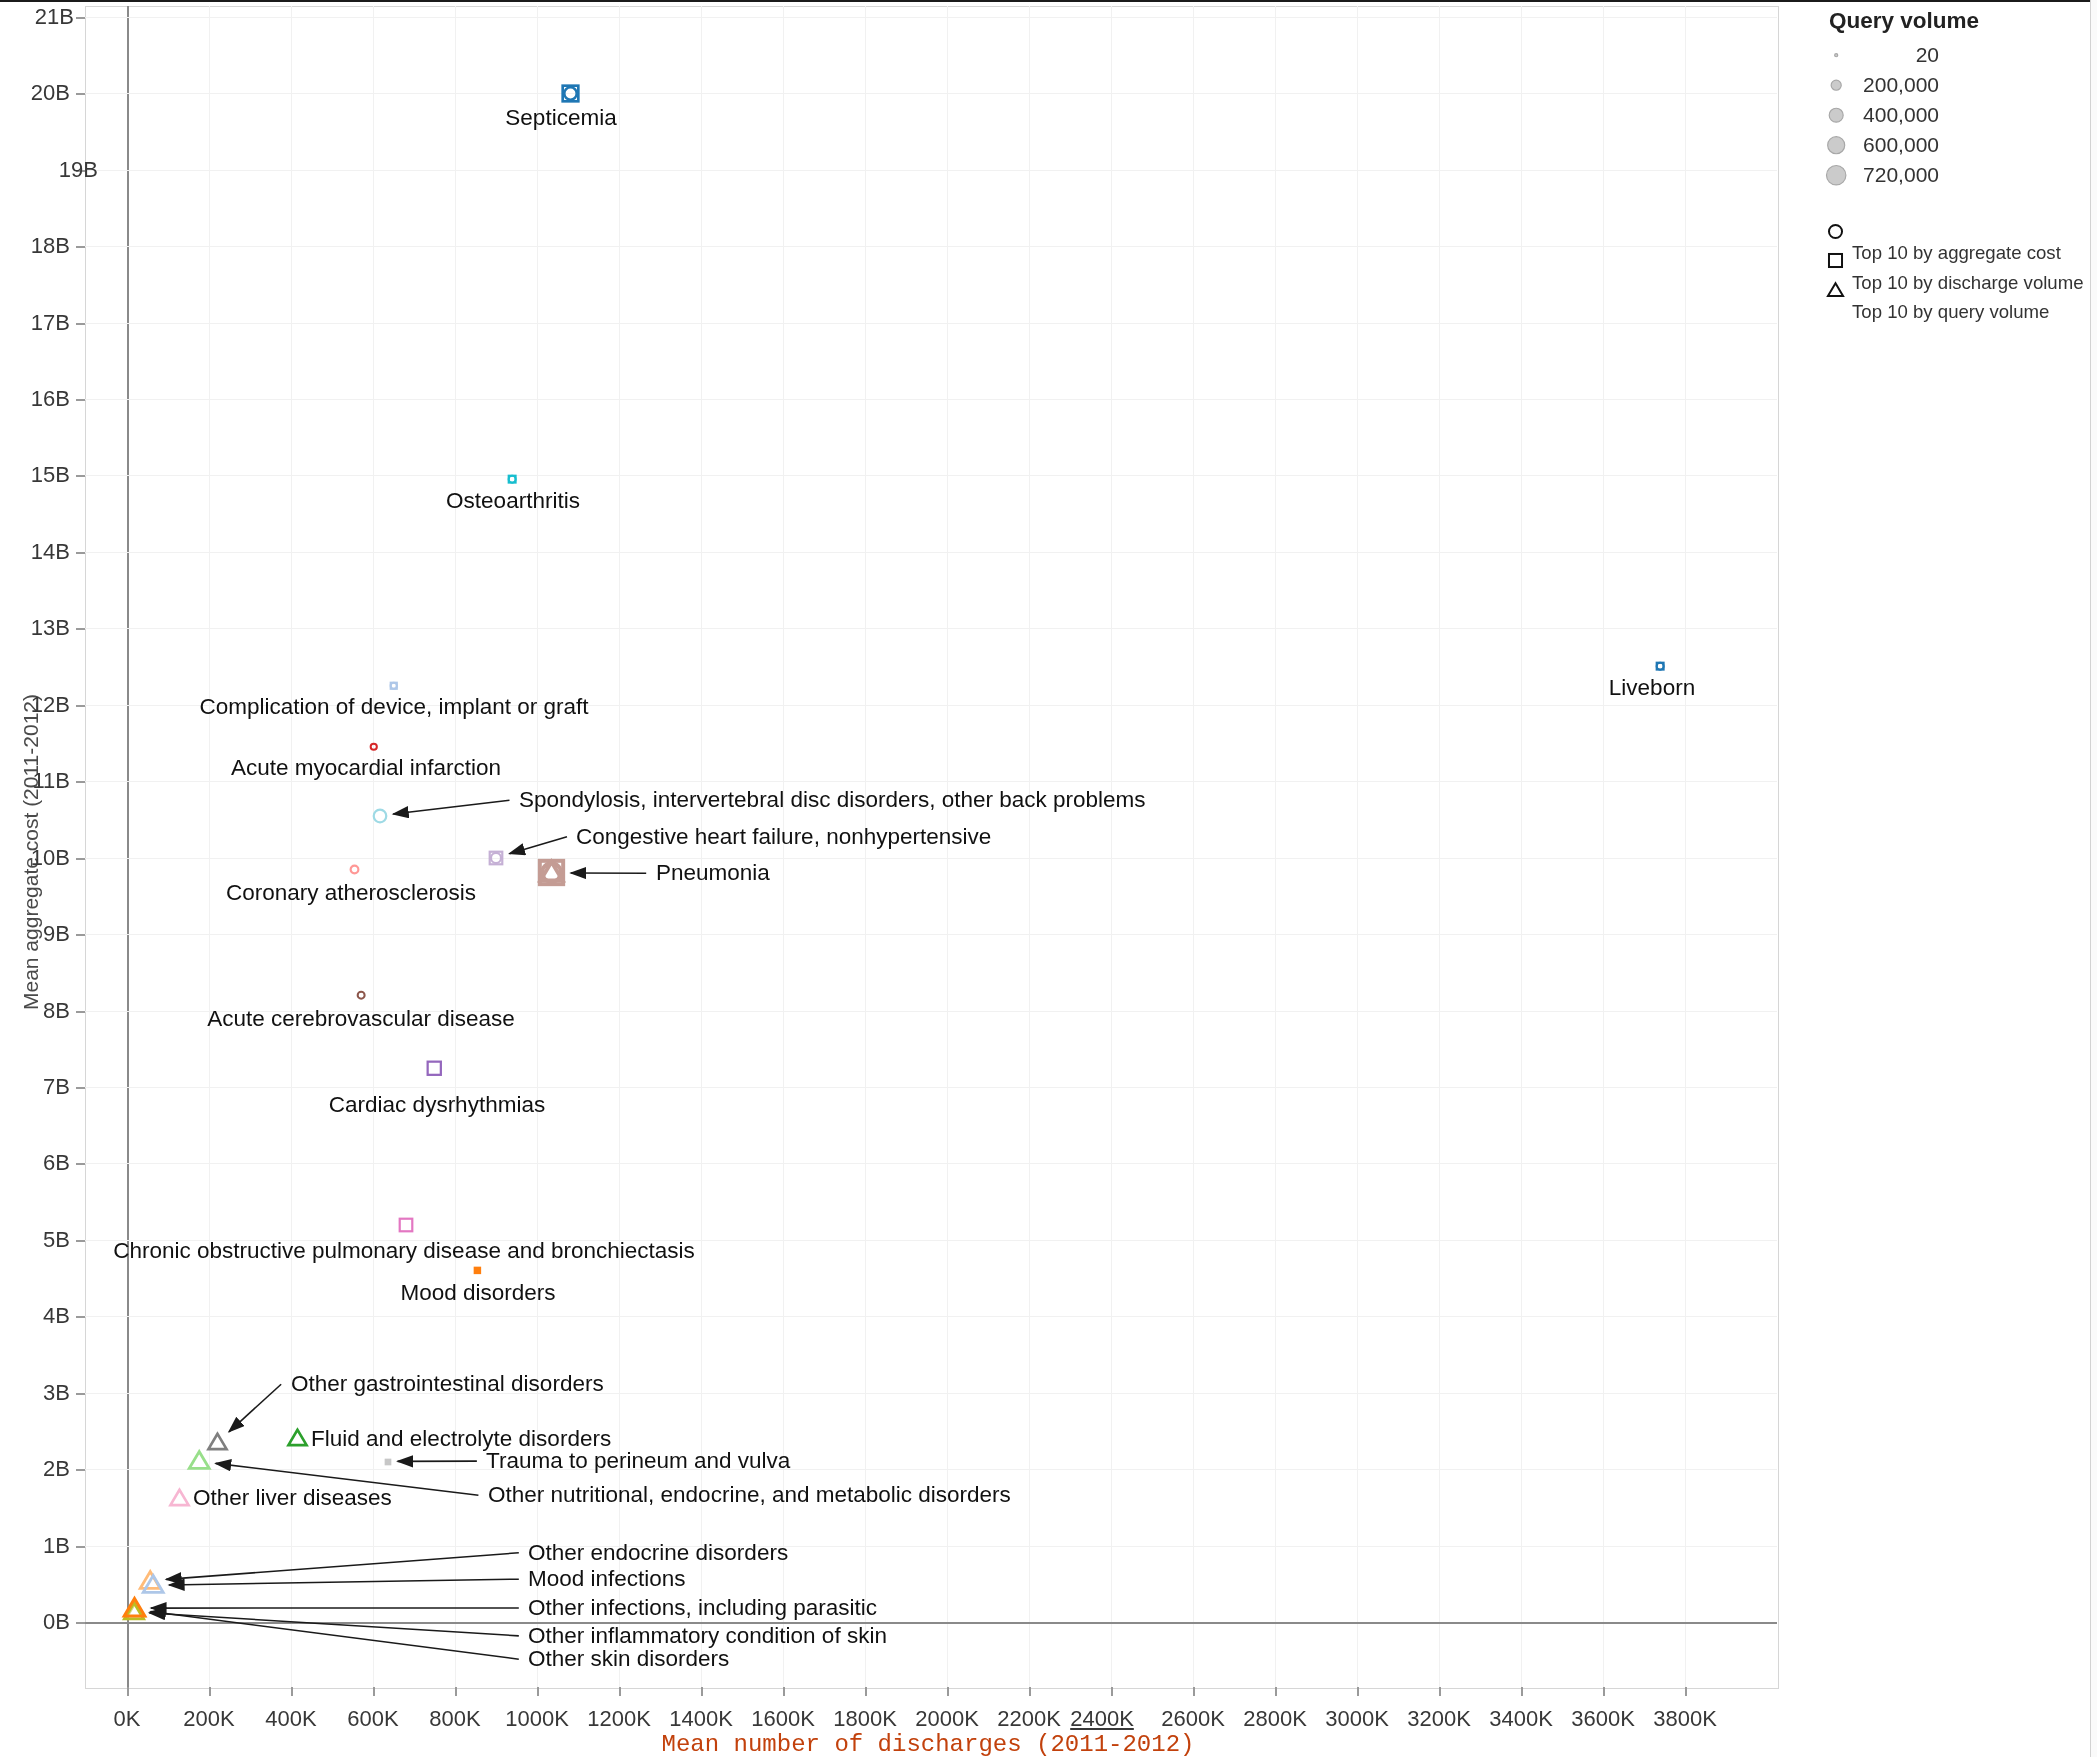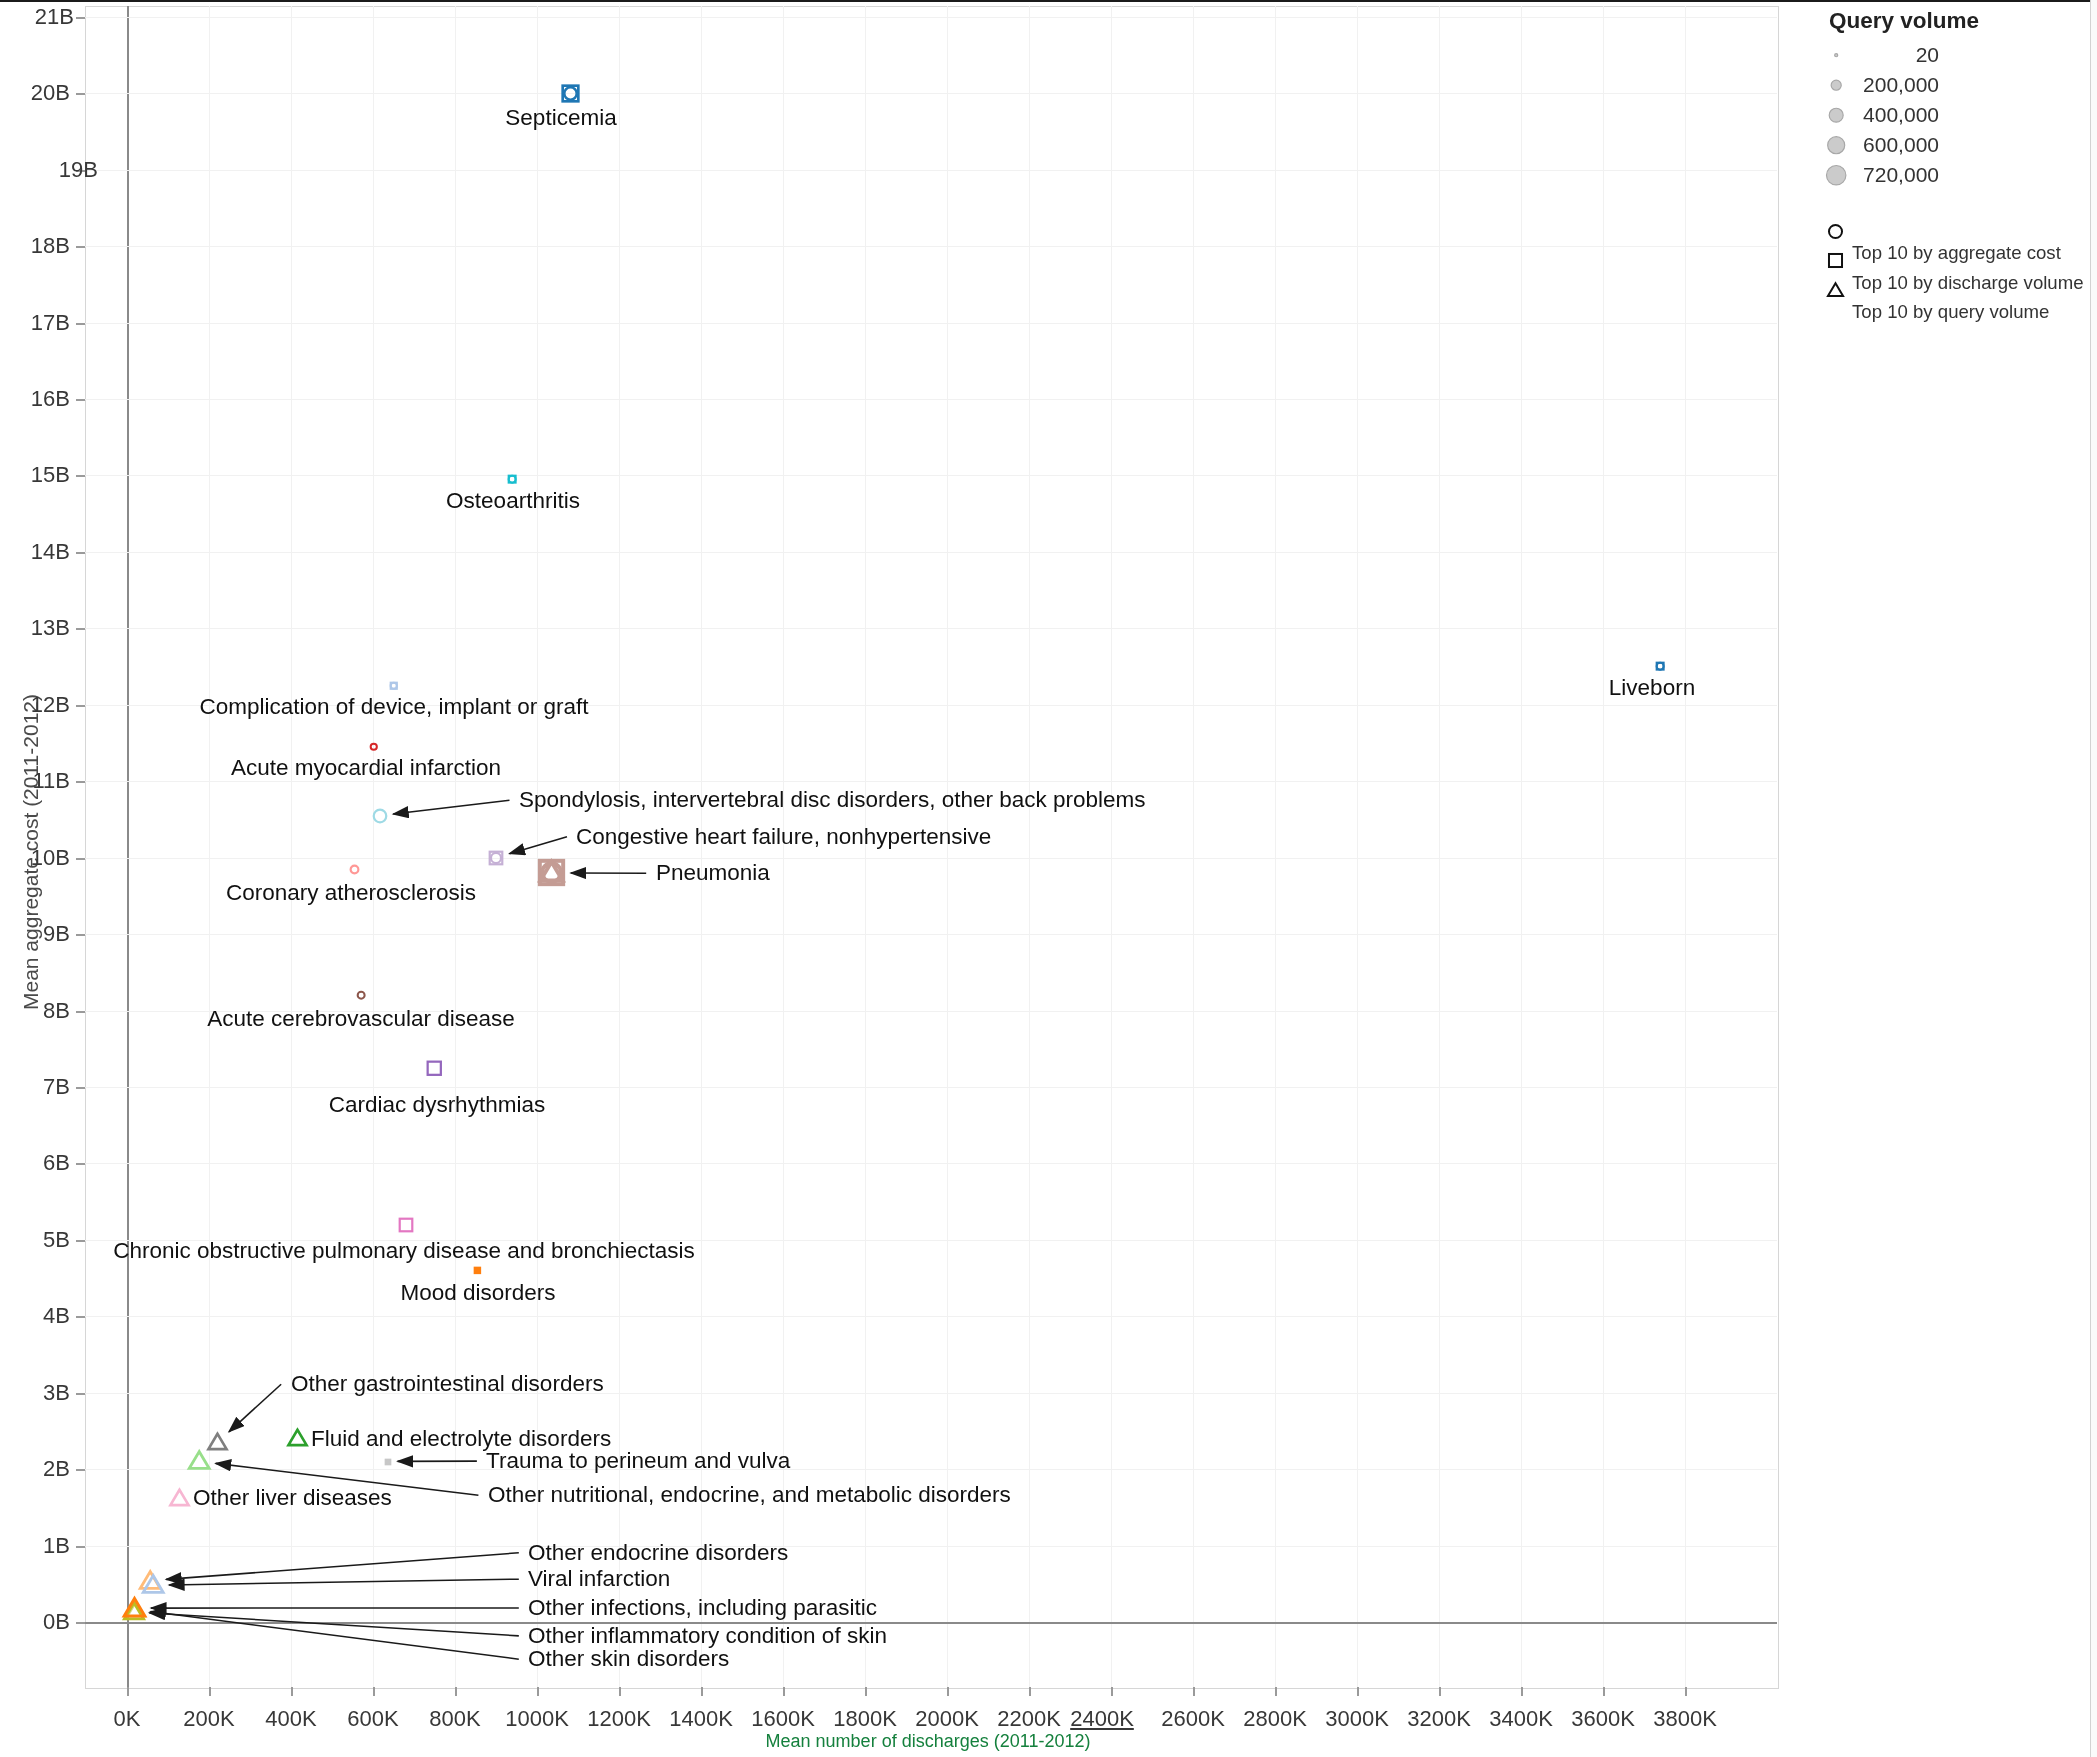--- a/index.html
+++ b/index.html
@@ -7,21 +7,21 @@
           font-family:"Liberation Sans", sans-serif;color:#1a1a1a;overflow:hidden;}
   .top-border{position:absolute;left:0;top:0;width:2097px;height:2.3px;background:#1b1b1b;}
   .plot-frame{position:absolute;border:1.6px solid #d6d6d6;background:transparent;}
   .gridline-v{position:absolute;width:0.8px;background:#f1f1f1;}
   .gridline-h{position:absolute;height:0.8px;background:#f1f1f1;}
   .zeroline-v{position:absolute;width:1.6px;background:#8a8a8a;}
   .zeroline-h{position:absolute;height:1.6px;background:#8a8a8a;}
   .tick{position:absolute;background:#9a9a9a;}
   .x-tick-label{position:absolute;transform:translateX(-50%);font-size:22px;color:#383838;white-space:nowrap;}
   .y-tick-label{position:absolute;transform:translateY(-50%);font-size:22px;color:#383838;text-align:right;width:70px;}
-  .axis-title-x{position:absolute;font-size:18px;color:#15803d;transform:translateX(-50%);white-space:nowrap;}
+  .axis-title-x{position:absolute;font-size:24px;color:#c2410c;transform:translateX(-50%);white-space:nowrap;font-family:Liberation Mono, monospace;}
   .axis-title-y{position:absolute;font-size:21px;color:#4a4a4a;transform:rotate(-90deg);transform-origin:left top;white-space:nowrap;}
   .point{position:absolute;}
   .point-label{position:absolute;font-size:22.5px;color:#111;white-space:nowrap;}
   .legend{position:absolute;left:1818px;top:4.7px;width:272px;}
   .legend-title{font-size:22.5px;font-weight:bold;color:#222;margin:3.1px 0 6.2px 11px;}
   .legend-size-item{display:flex;align-items:center;height:30px;cursor:default;}
   .legend-size-icon{width:36px;display:flex;justify-content:center;align-items:center;}
   .legend-size-label{width:85px;text-align:right;font-size:21px;color:#333;}
   .legend-shapes{margin-top:26.4px;}
   .legend-shape-item{display:flex;align-items:center;height:29.5px;}
@@ -362,21 +362,21 @@
       <svg width="26.4" height="26.4" viewBox="0 0 34 34">
         <polygon points="17,4.68 4.24,26.240000000000002 29.759999999999998,26.240000000000002" fill="none" stroke="#ffbb78" stroke-width="3.74"></polygon>
       </svg>
     </div>
     <div class="point-label" style="left: 528px; top: 1553px; transform: translateY(-50%);">Other endocrine disorders</div>
     <div class="point" title="Viral infections" style="left: 140px; top: 1572px; width: 26.4px; height: 26.4px;">
       <svg width="26.4" height="26.4" viewBox="0 0 34 34">
         <polygon points="17,4.68 4.24,26.240000000000002 29.759999999999998,26.240000000000002" fill="none" stroke="#aec7e8" stroke-width="3.74"></polygon>
       </svg>
     </div>
-    <div class="point-label" style="left: 528px; top: 1579px; transform: translateY(-50%);">Viral infarction</div>
+    <div class="point-label" style="left: 528px; top: 1579px; transform: translateY(-50%);">Mood infections</div>
     <div class="point" title="Other skin disorders" style="left: 124px; top: 1598px; width: 24px; height: 24px;">
       <svg width="24" height="24" viewBox="0 0 31 31">
         <polygon points="15.5,4.859999999999999 4.48,23.48 26.52,23.48" fill="none" stroke="#dbdb8d" stroke-width="3.2300000000000004"></polygon>
       </svg>
     </div>
     <div class="point-label" style="left: 528px; top: 1659px; transform: translateY(-50%);">Other skin disorders</div>
     <div class="point" title="Other inflammatory condition of skin" style="left: 121px; top: 1599px; width: 26px; height: 26px;">
       <svg width="26" height="26" viewBox="0 0 33 33">
         <polygon points="16.5,4.739999999999998 4.32,25.32 28.68,25.32" fill="none" stroke="#bcbd22" stroke-width="3.5700000000000003"></polygon>
       </svg>

